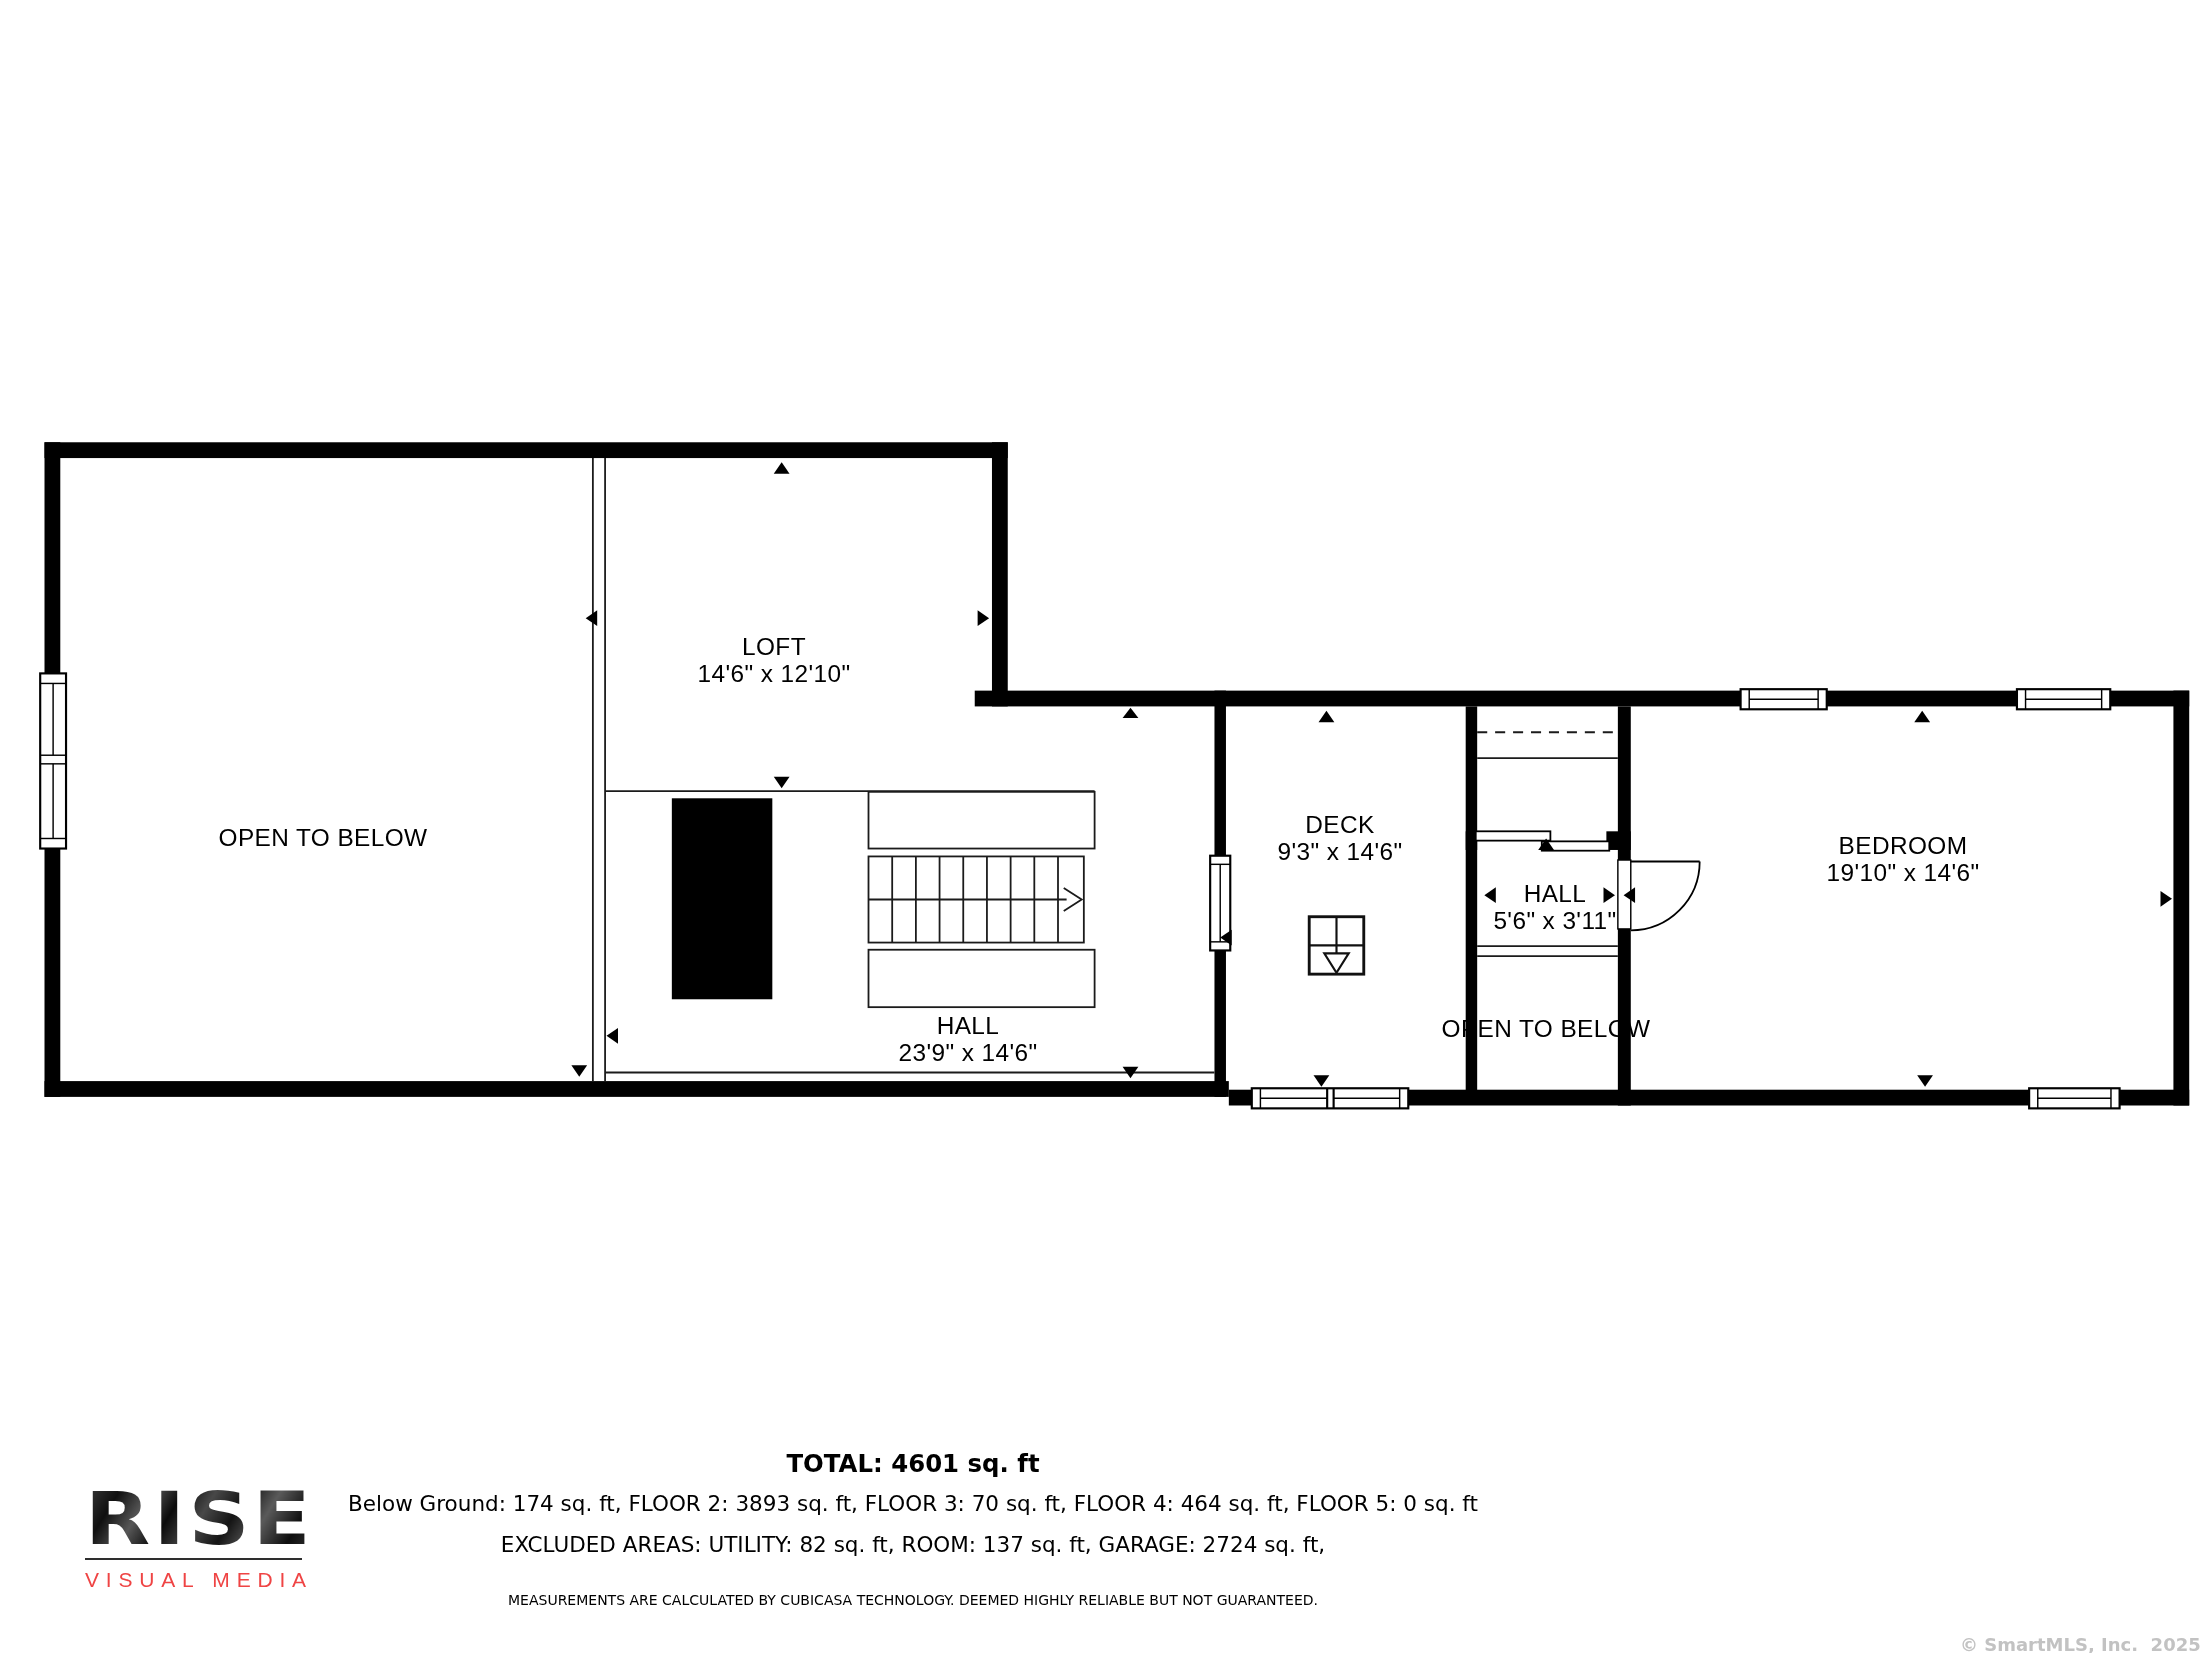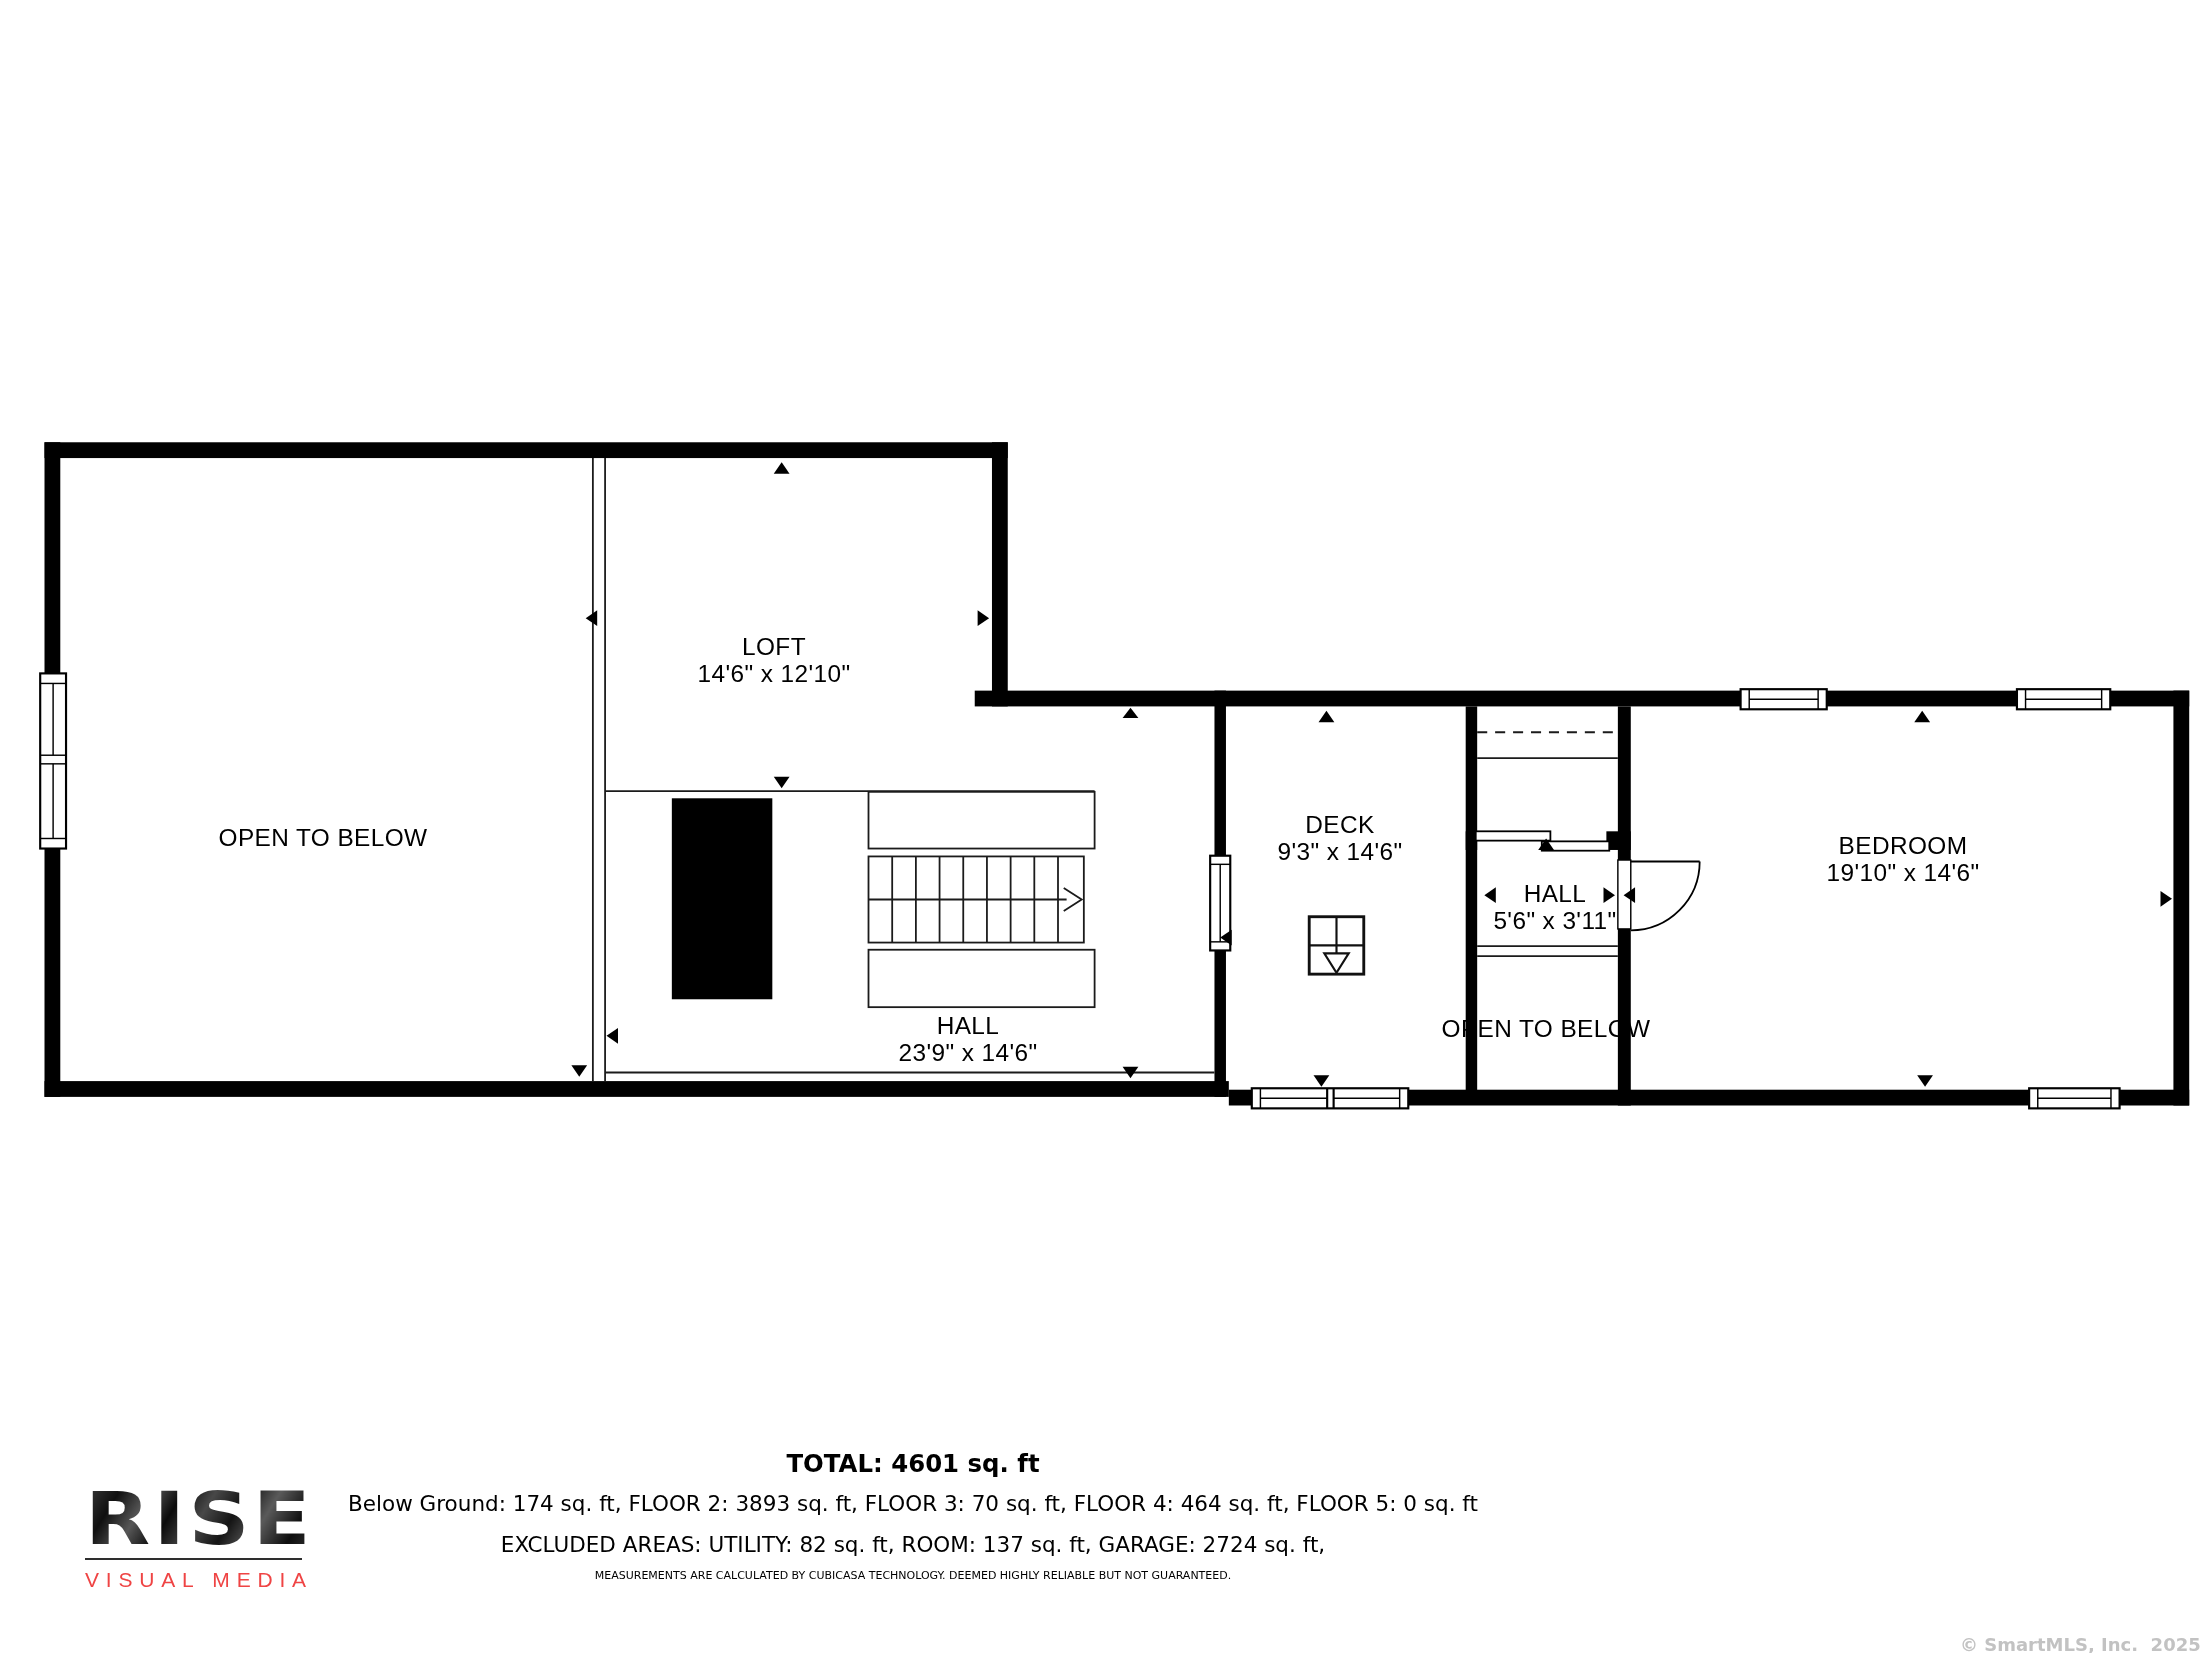--- a/index.html
+++ b/index.html
@@ -53,23 +53,23 @@
     font-weight: bold;
     line-height: 24.4px;
     margin-bottom: 4.3px;
   }
   #summary .sline {
     font-size: 21.5px;
     line-height: 24.4px;
     margin-top: 16px;
   }
   #summary .disclaimer {
-    font-size: 11px;
+    font-size: 14px;
     line-height: 17px;
-    margin-top: 10px;
+    margin-top: 35px;
   }
   
   #logo {
     position: absolute;
     left: 85px;
     top: 1486px;
     width: 230px;
     z-index: 3;
   }
   #logo .brand {

